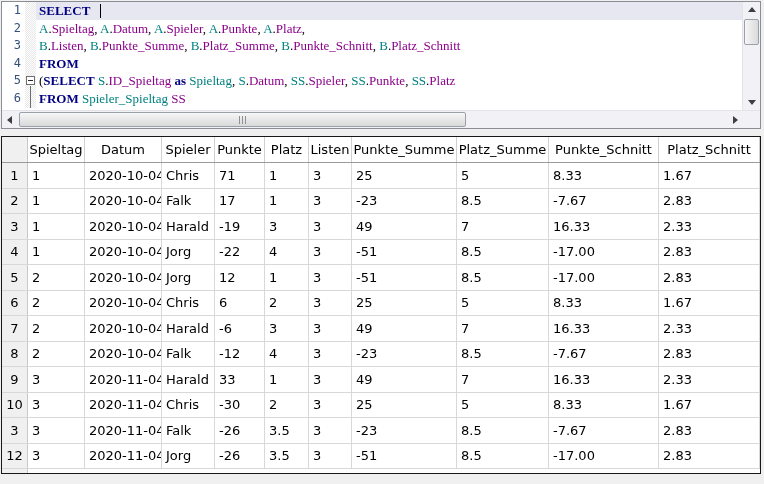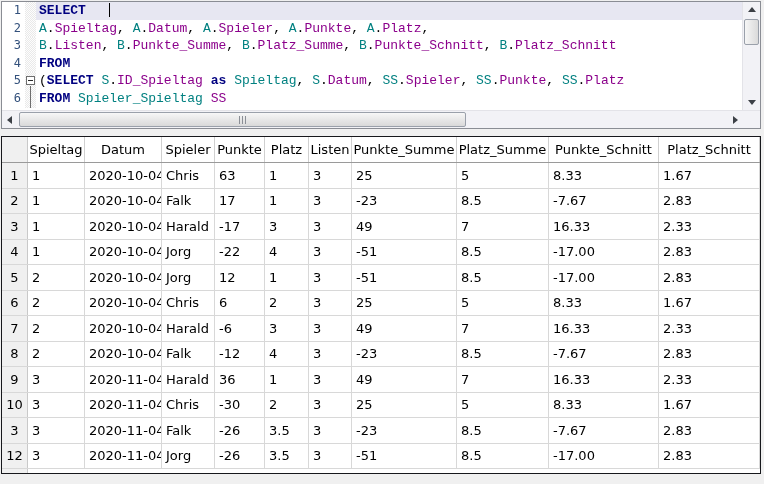--- a/index.html
+++ b/index.html
@@ -37,21 +37,21 @@
     position:absolute;left:1px;top:4px;width:7px;height:7px;
     border:1px solid #6e6e6e;background:#fff;
   }
   .fold-box::after{
     content:"";position:absolute;left:1px;top:3px;width:5px;height:1px;background:#2a2a2a;
   }
   .fold-tail{position:absolute;left:5px;top:14px;bottom:0;width:1px;background:#6e6e6e;}
   .fold-line{position:absolute;left:5px;top:0;bottom:0;width:1px;background:#6e6e6e;}
   .code{
     flex:1;white-space:pre;padding-left:3px;
-    font-family:Liberation Mono, monospace;font-size:13px;line-height:17.6px;
+    font-family:Liberation Serif, serif;font-size:13px;line-height:17.6px;
     color:#000;overflow:hidden;
   }
   .ed-line.current .code{background:var(--caret-line-bg,#e7e7f2);}
   .tok-kw{color:var(--keyword,#000080);font-weight:bold;}
   .tok-tbl{color:var(--table-alias,#008080);}
   .tok-col{color:var(--column-ident,#8b008b);}
   .tok-pl{color:#000;}
   .caret{display:inline-block;width:1px;height:14px;background:#000;vertical-align:middle;margin-top:-2px;}
 
   
@@ -207,21 +207,21 @@
         <div class="g-h-cell" style="flex: 0 0 92px;">Platz_Summe</div>
         <div class="g-h-cell" style="flex: 0 0 110px;">Punkte_Schnitt</div>
         <div class="g-h-cell" style="flex: 1 1 98px;">Platz_Schnitt</div>
       </div>
 
     <div class="g-row">
         <div class="g-num">1</div>
         <div class="g-cell" style="flex: 0 0 57px;">1</div>
         <div class="g-cell" style="flex: 0 0 77px;">2020-10-04</div>
         <div class="g-cell" style="flex: 0 0 53px;">Chris</div>
-        <div class="g-cell" style="flex: 0 0 50px;">63</div>
+        <div class="g-cell" style="flex: 0 0 50px;">71</div>
         <div class="g-cell" style="flex: 0 0 44px;">1</div>
         <div class="g-cell" style="flex: 0 0 43px;">3</div>
         <div class="g-cell" style="flex: 0 0 105px;">25</div>
         <div class="g-cell" style="flex: 0 0 92px;">5</div>
         <div class="g-cell" style="flex: 0 0 110px;">8.33</div>
         <div class="g-cell" style="flex: 1 1 98px;">1.67</div>
       </div>
       <div class="g-row">
         <div class="g-num">2</div>
         <div class="g-cell" style="flex: 0 0 57px;">1</div>
@@ -233,21 +233,21 @@
         <div class="g-cell" style="flex: 0 0 105px;">-23</div>
         <div class="g-cell" style="flex: 0 0 92px;">8.5</div>
         <div class="g-cell" style="flex: 0 0 110px;">-7.67</div>
         <div class="g-cell" style="flex: 1 1 98px;">2.83</div>
       </div>
       <div class="g-row">
         <div class="g-num">3</div>
         <div class="g-cell" style="flex: 0 0 57px;">1</div>
         <div class="g-cell" style="flex: 0 0 77px;">2020-10-04</div>
         <div class="g-cell" style="flex: 0 0 53px;">Harald</div>
-        <div class="g-cell" style="flex: 0 0 50px;">-17</div>
+        <div class="g-cell" style="flex: 0 0 50px;">-19</div>
         <div class="g-cell" style="flex: 0 0 44px;">3</div>
         <div class="g-cell" style="flex: 0 0 43px;">3</div>
         <div class="g-cell" style="flex: 0 0 105px;">49</div>
         <div class="g-cell" style="flex: 0 0 92px;">7</div>
         <div class="g-cell" style="flex: 0 0 110px;">16.33</div>
         <div class="g-cell" style="flex: 1 1 98px;">2.33</div>
       </div>
       <div class="g-row">
         <div class="g-num">4</div>
         <div class="g-cell" style="flex: 0 0 57px;">1</div>
@@ -311,21 +311,21 @@
         <div class="g-cell" style="flex: 0 0 105px;">-23</div>
         <div class="g-cell" style="flex: 0 0 92px;">8.5</div>
         <div class="g-cell" style="flex: 0 0 110px;">-7.67</div>
         <div class="g-cell" style="flex: 1 1 98px;">2.83</div>
       </div>
       <div class="g-row">
         <div class="g-num">9</div>
         <div class="g-cell" style="flex: 0 0 57px;">3</div>
         <div class="g-cell" style="flex: 0 0 77px;">2020-11-04</div>
         <div class="g-cell" style="flex: 0 0 53px;">Harald</div>
-        <div class="g-cell" style="flex: 0 0 50px;">36</div>
+        <div class="g-cell" style="flex: 0 0 50px;">33</div>
         <div class="g-cell" style="flex: 0 0 44px;">1</div>
         <div class="g-cell" style="flex: 0 0 43px;">3</div>
         <div class="g-cell" style="flex: 0 0 105px;">49</div>
         <div class="g-cell" style="flex: 0 0 92px;">7</div>
         <div class="g-cell" style="flex: 0 0 110px;">16.33</div>
         <div class="g-cell" style="flex: 1 1 98px;">2.33</div>
       </div>
       <div class="g-row">
         <div class="g-num">10</div>
         <div class="g-cell" style="flex: 0 0 57px;">3</div>

